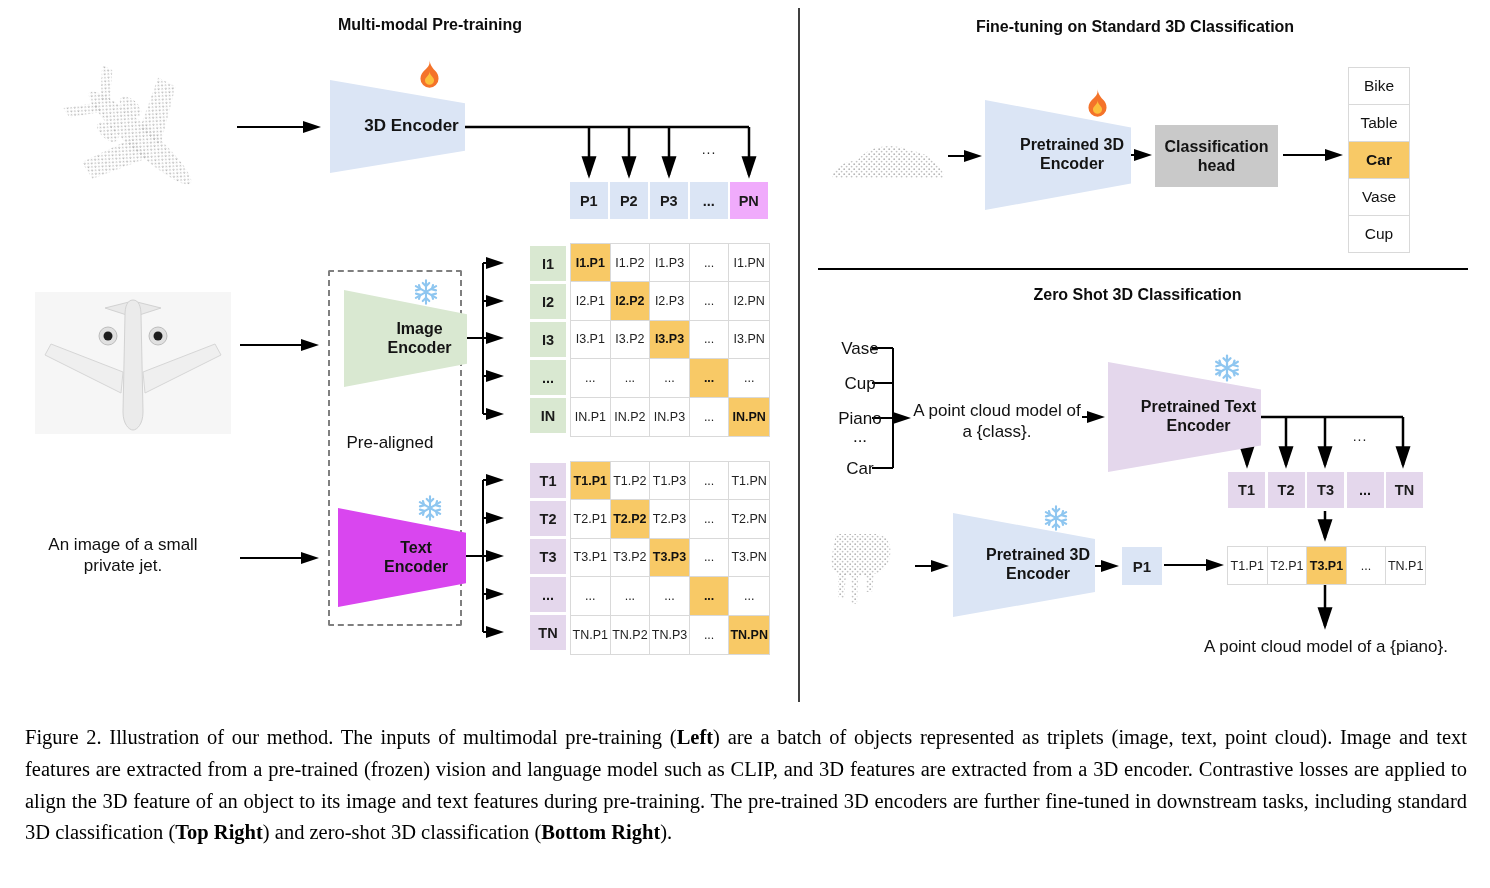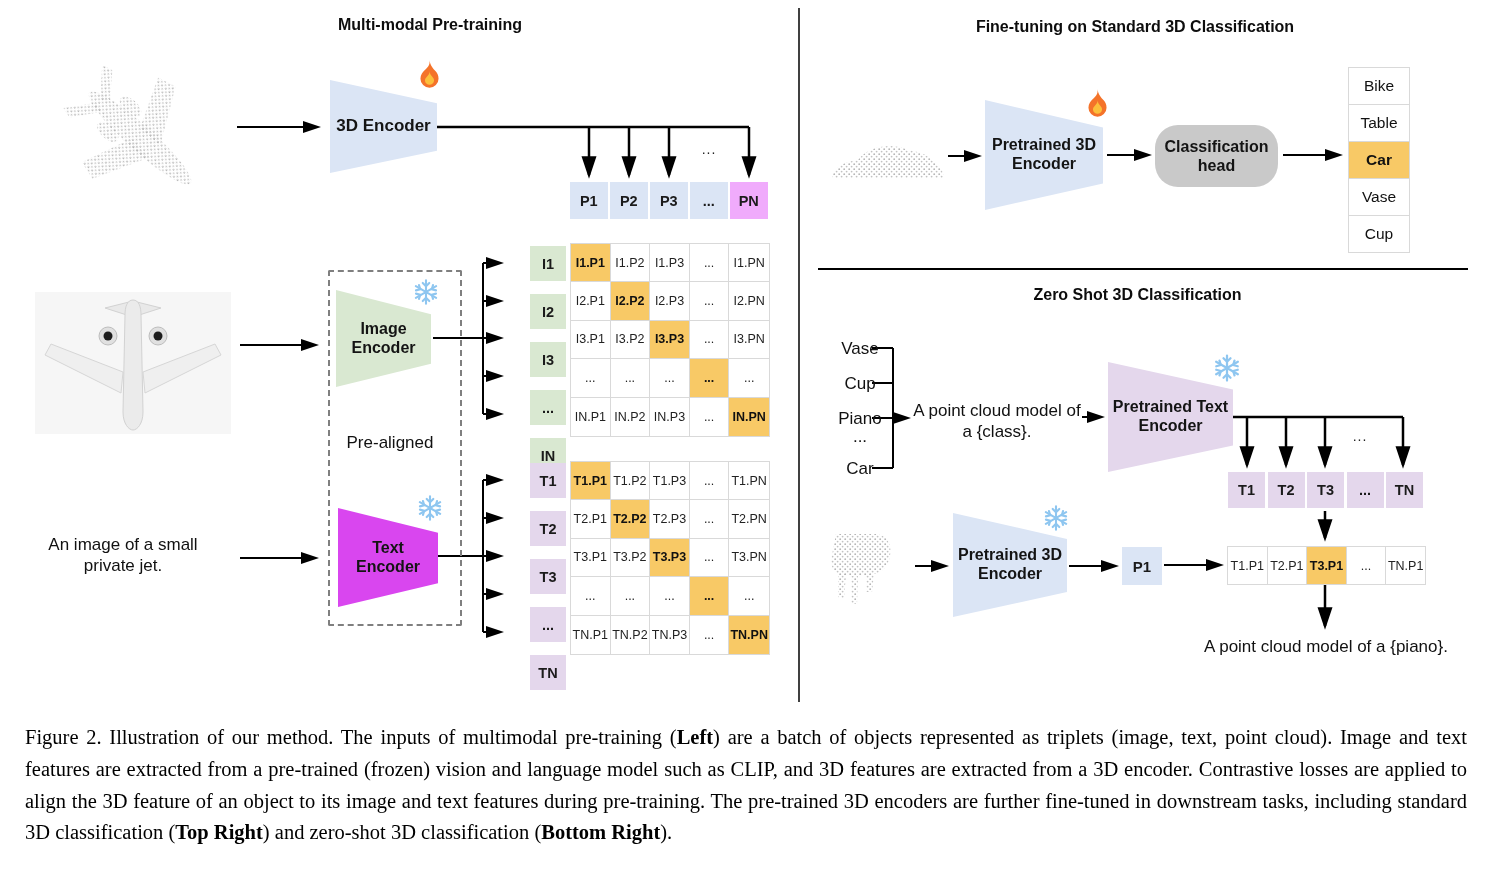--- a/index.html
+++ b/index.html
@@ -5,40 +5,40 @@
   html,body{margin:0;padding:0;background:#ffffff;}
   #page{position:relative;width:1490px;height:888px;background:#ffffff;overflow:hidden;
         font-family:"Liberation Sans",sans-serif;color:#111;}
   .abs{position:absolute;}
   .title{font-weight:700;font-size:16px;text-align:center;color:#0d0d0d;}
   .lbl{font-size:17px;text-align:center;line-height:1.25;color:#111;}
   svg.overlay{position:absolute;left:0;top:0;pointer-events:none;}
   
   .enc{position:absolute;display:flex;align-items:center;justify-content:center;text-align:center;
        font-weight:700;line-height:1.18;color:#141414;}
-  .clipR{clip-path:polygon(0 0,100% 25%,100% 76%,0 100%);}
+  .clipR{clip-path:polygon(0 0,100% 25%,100% 76%,0 100%);padding-left:28px;}
   
   .frow{position:absolute;display:flex;gap:2.5px;}
-  .fcol{position:absolute;display:flex;flex-direction:column;gap:13px;padding-left:23px;}
+  .fcol{position:absolute;display:flex;flex-direction:column;gap:3px;padding-left:23px;}
   .fcell{display:flex;align-items:center;justify-content:center;font-weight:700;font-size:14.5px;color:#1b1b1b;}
   
   .mat{position:absolute;display:grid;grid-template-columns:repeat(5,1fr);grid-template-rows:repeat(5,1fr);
        border:1px solid #d9d9d9;background:#14532d;}
   .mcell{border-right:1px solid #d9d9d9;border-bottom:1px solid #d9d9d9;display:flex;align-items:center;
          justify-content:center;font-size:12.5px;color:#222;background:#fff;}
   .mcell:nth-child(5n){border-right:none;}
   .mcell:nth-child(n+21){border-bottom:none;}
   .hl{background:#f8c966 !important;font-weight:700;color:#111;}
   
   .vlist{position:absolute;display:flex;flex-direction:column;}
   .lcell{width:60px;height:36px;margin-top:-1px;border:1px solid #d9d9d9;background:#fff;display:flex;
          align-items:center;justify-content:center;font-size:15.5px;color:#111;}
   .lcell:first-child{margin-top:0;}
   .dots{font-size:14px;color:#222;letter-spacing:1px;}
-  .head-box{position:absolute;background:#c9c9c9;border-radius:23px;display:flex;align-items:center;
+  .head-box{position:absolute;background:#c9c9c9;border-radius:0;display:flex;align-items:center;
             justify-content:center;text-align:center;font-weight:700;font-size:16px;line-height:1.2;color:#141414;}
   .dashed-box{position:absolute;border:2px dashed #7f7f7f;border-radius:2px;}
   .photo{position:absolute;background:#f6f6f6;}
   #caption{position:absolute;left:25px;top:722px;width:1442px;font-family:"Liberation Serif",serif;
            font-size:20.5px;line-height:1.55;color:#000;text-align:justify;}
   #caption b{font-weight:700;}
 </style>
 </head>
 <body>
 
@@ -147,21 +147,21 @@
   </div>
 
   <div class="abs lbl" style="left:28px;top:534px;width:190px;">An image of a small private jet.</div>
 
   <div class="dashed-box" style="left:328px;top:270px;width:130px;height:352px;"></div>
   <div class="abs lbl" style="left:330px;top:432px;width:120px;">Pre-aligned</div>
 
   <div class="enc clipR" style="left:330px;top:80px;width:107px;height:93px;background:#dbe5f5;font-size:17px;">
     <span>3D Encoder</span>
   </div>
-  <div class="enc clipR" style="left:336px;top:290px;width:95px;height:97px;background:#d9e8d1;font-size:16px;">
+  <div class="enc clipR" style="left:344px;top:290px;width:95px;height:97px;background:#d9e8d1;font-size:16px;">
     <span style="width:66px;">Image Encoder</span>
   </div>
   <div class="enc clipR" style="left:338px;top:508px;width:100px;height:99px;background:#d946ef;font-size:16px;">
     <span style="width:66px;">Text Encoder</span>
   </div>
 
   <svg class="abs" style="left:414px;top:59px;" width="31" height="31" viewBox="0 0 24 24">
     <path d="M12 1c.6 4-1.8 5.8-3.6 7.6C6.6 10.4 5 12.4 5 15.2a7 7 0 0 0 14 0c0-2.5-1-4.3-2.4-5.9C14.6 7.2 12.6 5 12 1z" fill="#f4732a"></path>
     <path d="M12 9.5c.3 2-1 3-1.9 4-.8.9-1.6 1.8-1.6 3.1A3.5 3.5 0 0 0 12 20a3.5 3.5 0 0 0 3.5-3.4c0-1.3-.7-2.2-1.5-3.1-.8-.9-1.7-1.9-2-4z" fill="#fcbf3b"></path>
   </svg>

